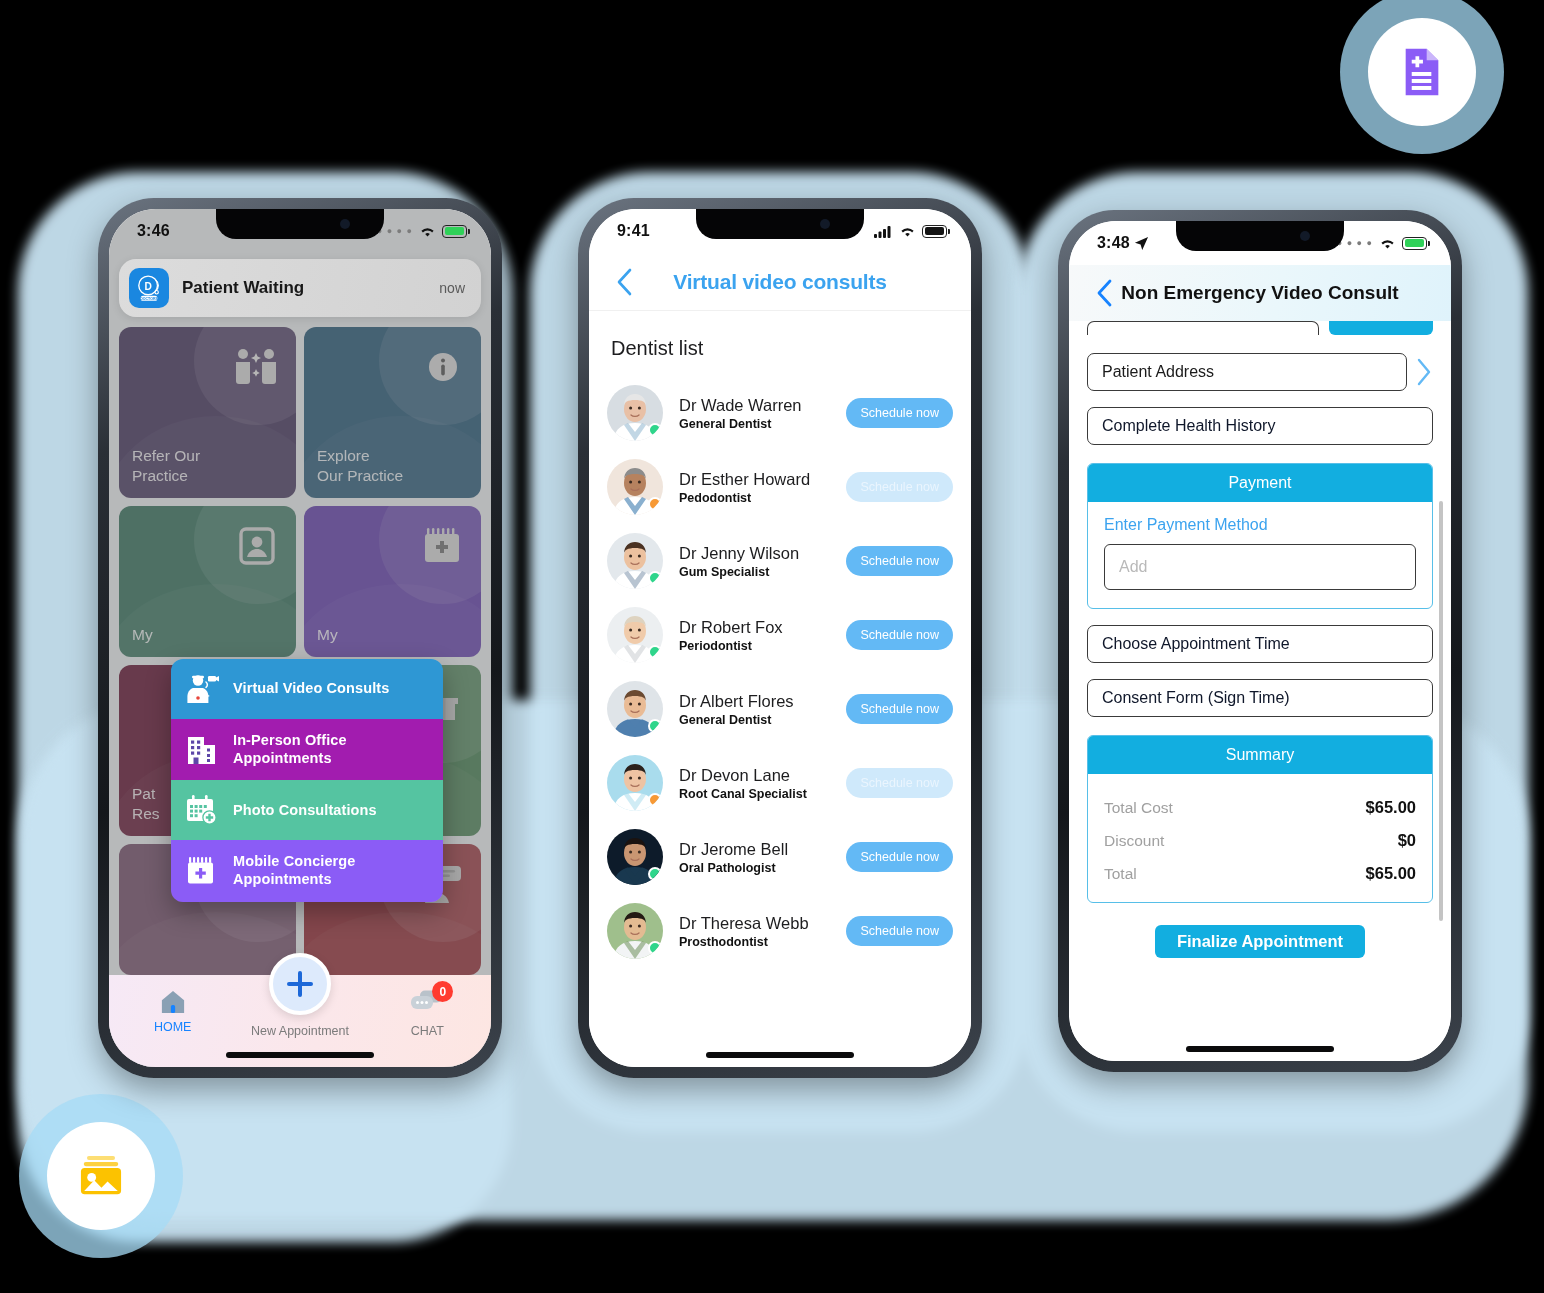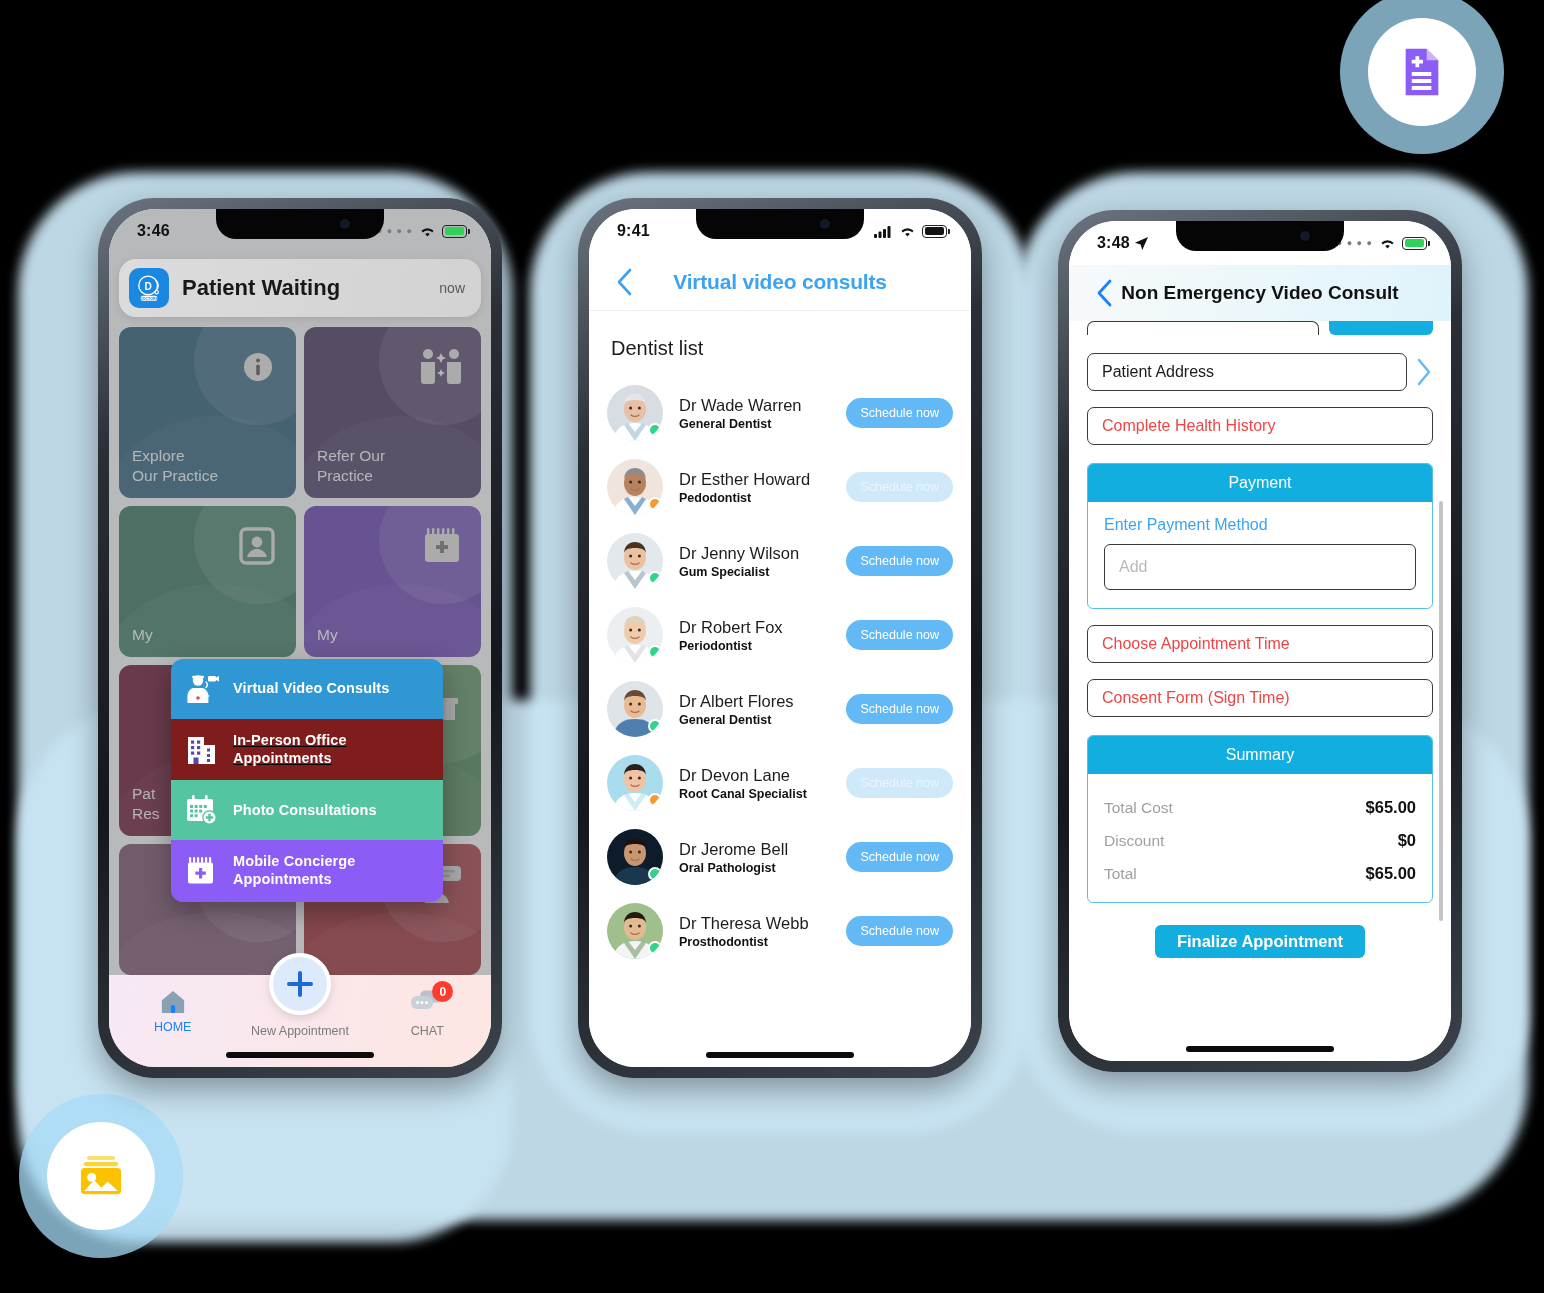--- a/index.html
+++ b/index.html
@@ -79,21 +79,21 @@
     position: absolute; left: 10px; right: 10px; top: 50px; height: 58px;
     border-radius: 17px; background: linear-gradient(100deg,#dcdcdc,#d2d2d2);
     display: flex; align-items: center; padding: 0 16px 0 10px; z-index: 20;
     box-shadow: 0 2px 8px rgba(0,0,0,.10);
   }
   .notif .appicon {
     width: 40px; height: 40px; border-radius: 10px; background: #1a87e0;
     display: flex; align-items: center; justify-content: center; flex: 0 0 auto;
   }
   .notif .appicon svg { width: 34px; height: 34px; }
-  .notif .ntitle { margin-left: 13px; font-size: 22px; font-weight: 700; color: #181818; }
+  .notif .ntitle { margin-left: 13px; font-size: 17px; font-weight: 700; color: #181818; }
   .notif .nnow { margin-left: auto; font-size: 14px; color: #5a5a5a; }
 
   .tiles { position: absolute; left: 10px; right: 10px; top: 118px; bottom: 92px;
     display: grid; grid-template-columns: 1fr 1fr; gap: 8px; z-index: 8; }
   .tile { position: relative; border-radius: 12px; overflow: hidden;
     display: flex; flex-direction: column; justify-content: flex-end; padding: 12px 13px; }
   .tile .label { font-size: 15.5px; line-height: 1.28; color: rgba(255,255,255,.88); font-weight: 400; }
   .tile .bubble { position: absolute; right: -26px; top: -30px; width: 128px; height: 128px;
     border-radius: 50%; background: rgba(255,255,255,.10); }
   .tile .ticon { position: absolute; right: 18px; top: 20px; color: rgba(235,235,235,.75);
@@ -151,21 +151,21 @@
   .sched.faded { background: #cfe9fb; color: #eaf5fe; }
 
   
   .p3-body { position: absolute; inset: 0; background: #fff; display: flex; flex-direction: column; }
   .p3-header { height: 56px; display: flex; align-items: center; position: relative; flex: 0 0 auto;
     background: linear-gradient(100deg,#f7f9fa 0%,#eaf7fb 55%,#dff3fb 100%); z-index: 5; }
   .p3-title { width: 100%; text-align: center; font-size: 19px; font-weight: 700; color: #111; }
   .p3-scroll { flex: 1; padding: 0 18px 10px; overflow: hidden; position: relative; }
   .fld { border: 1.5px solid #3a3a3a; border-radius: 7px; height: 38px; display: flex; align-items: center;
     padding: 0 14px; font-size: 16px; margin-top: 16px; background: #fff; }
-  .fld.ph { color: #ef4444; }
+  .fld.ph { color: #0f172a; }
   .fld.val { color: #1b1b1b; }
   .fld-clipped { height: 14px; border-bottom: none; border-radius: 7px 7px 0 0; margin-top: 0; }
   .row-addr { display: flex; align-items: center; gap: 8px; }
   .row-addr .fld { flex: 1; margin-top: 0; }
   .chev-r { color: #63b9f5; flex: 0 0 auto; display:flex; }
   .top-strip { display: flex; gap: 10px; align-items: flex-start; padding-top: 0; }
   .blue-chip { width: 104px; height: 14px; background: #12aee0; border-radius: 0 0 6px 6px; }
   .card { border: 1.5px solid #57bfe8; border-radius: 6px; margin-top: 18px; overflow: hidden; }
   .card-head { background: #12aee0; color: #fff; text-align: center; font-size: 16px; padding: 10px 0; }
   .card-body { padding: 14px 16px 18px; }
@@ -228,51 +228,51 @@
             <path d="M8.5 11.6l2.3-2.6a3.4 3.4 0 0 0-4.6 0z" fill="#111"></path>
             <path d="M8.5 5.6c1.8 0 3.4.7 4.6 1.9l1.5-1.7A9 9 0 0 0 8.5 3.3a9 9 0 0 0-6.1 2.5l1.5 1.7a6.6 6.6 0 0 1 4.6-1.9z" fill="#111"></path>
           </svg>
           <span class="batt green">
               <i></i>
             </span>
         </span>
       </div>
 
       <div class="tiles">
-          <div class="tile" style="background: rgb(29, 80, 112);">
-            <div class="bubble"></div>
-            <div class="wave"></div>
-            <div class="ticon">
-              <svg width="40" height="40" viewBox="0 0 40 40">
-                <circle cx="20" cy="20" r="14" fill="#d8d8d8"></circle>
-                <circle cx="20" cy="13.5" r="2" fill="#4a4a4a"></circle>
-                <rect x="18.2" y="17.5" width="3.6" height="11" rx="1.8" fill="#4a4a4a"></rect>
-              </svg>
-            </div>
-            <div class="label">
-              <div>Explore</div>
-              <div>Our Practice</div>
-            </div>
-          </div>
           <div class="tile" style="background: rgb(59, 42, 85);">
             <div class="bubble"></div>
             <div class="wave"></div>
             <div class="ticon">
               <svg width="44" height="40" viewBox="0 0 44 40">
                 <circle cx="9" cy="7" r="5" fill="#d5d5d5"></circle>
                 <path d="M2 15h14v19a3 3 0 0 1-3 3H5a3 3 0 0 1-3-3z" fill="#d5d5d5"></path>
                 <circle cx="35" cy="7" r="5" fill="#d5d5d5"></circle>
                 <path d="M28 15h14v19a3 3 0 0 1-3 3h-8a3 3 0 0 1-3-3z" fill="#d5d5d5"></path>
                 <path d="M22 6l1.6 3.4L27 11l-3.4 1.6L22 16l-1.6-3.4L17 11l3.4-1.6z" fill="#e8e8e8"></path>
                 <path d="M22 22l1.2 2.6L25.8 26l-2.6 1.2L22 29.8l-1.2-2.6L18.2 26l2.6-1.2z" fill="#e8e8e8"></path>
               </svg>
             </div>
             <div class="label">
               <div>Refer Our</div>
               <div>Practice</div>
+            </div>
+          </div>
+          <div class="tile" style="background: rgb(29, 80, 112);">
+            <div class="bubble"></div>
+            <div class="wave"></div>
+            <div class="ticon">
+              <svg width="40" height="40" viewBox="0 0 40 40">
+                <circle cx="20" cy="20" r="14" fill="#d8d8d8"></circle>
+                <circle cx="20" cy="13.5" r="2" fill="#4a4a4a"></circle>
+                <rect x="18.2" y="17.5" width="3.6" height="11" rx="1.8" fill="#4a4a4a"></rect>
+              </svg>
+            </div>
+            <div class="label">
+              <div>Explore</div>
+              <div>Our Practice</div>
             </div>
           </div>
           <div class="tile" style="background: rgb(44, 107, 85);">
             <div class="bubble"></div>
             <div class="wave"></div>
             <div class="ticon">
               <svg width="42" height="40" viewBox="0 0 42 40">
                 <rect x="5" y="3" width="32" height="34" rx="5" fill="none" stroke="#d5d5d5" stroke-width="3.4"></rect>
                 <circle cx="21" cy="16" r="5.4" fill="#d5d5d5"></circle>
                 <path d="M11 31c1.6-5.6 6-8 10-8s8.4 2.4 10 8z" fill="#d5d5d5"></path>
@@ -395,21 +395,21 @@
                 <rect x="23" y="4" width="8" height="5.5" rx="1.3" fill="#fff"></rect>
                 <path d="M31 5.4l3 -1.4v5.4l-3-1.4z" fill="#fff"></path>
                 <path d="M21 10c1.8 1.4 1.8 4 0 5.4" fill="none" stroke="#fff" stroke-width="1.5" stroke-linecap="round"></path>
                 <path d="M8 16c-3.5 1.4-5.6 4.6-5.6 8.4V31h21V24.4c0-3.8-2.1-7-5.6-8.4" fill="#fff"></path>
                 <circle cx="13" cy="26" r="1.8" fill="#e8453c"></circle>
                 <path d="M22 21l.9 2 2 .9-2 .9-.9 2-.9-2-2-.9 2-.9z" fill="#fff"></path>
               </svg>
             </span>
             <span class="pl">Virtual Video Consults</span>
           </div>
-          <div class="popup-row" style="background: #7f1d1d; text-decoration: underline;">
+          <div class="popup-row" style="background: #a21caf;">
             <span class="pi">
               <svg width="34" height="34" viewBox="0 0 34 34">
                 <rect x="3" y="4" width="16" height="27" fill="#fff"></rect>
                 <rect x="19" y="12" width="11" height="19" fill="#fff"></rect>
                 <g fill="#5d46a8">
                   <rect x="6" y="7.5" width="3.2" height="3.2"></rect>
                   <rect x="12" y="7.5" width="3.2" height="3.2"></rect>
                   <rect x="6" y="13" width="3.2" height="3.2"></rect>
                   <rect x="12" y="13" width="3.2" height="3.2"></rect>
                   <rect x="6" y="18.5" width="3.2" height="3.2"></rect>

